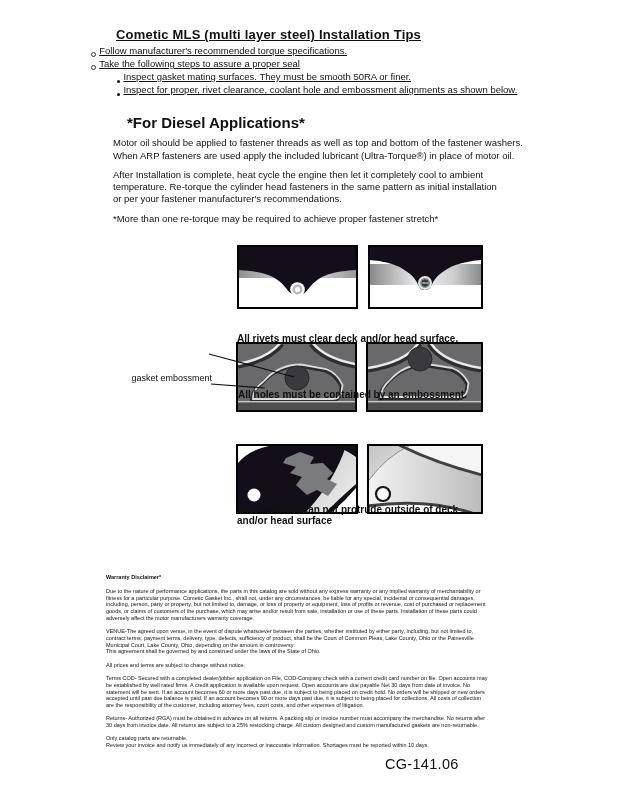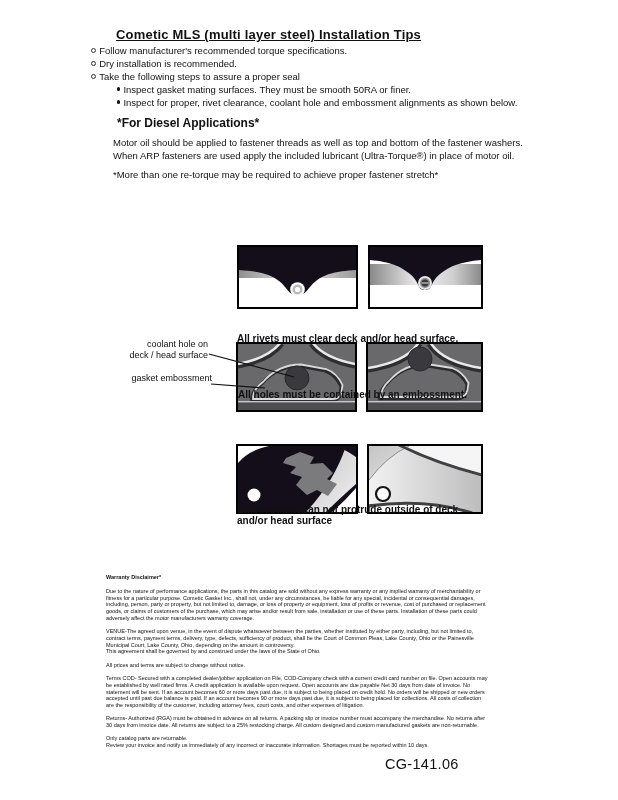--- a/index.html
+++ b/index.html
@@ -5,27 +5,27 @@
   html,body { margin:0; padding:0; background:#ffffff; }
   .page {
     position:relative; width:568px; height:800px; background:#ffffff;
     font-family:"Liberation Sans", sans-serif; color:#111; overflow:hidden;padding-left:34px;
   }
   .title {
     position:absolute; left:116px; top:27px; font-size:13px; font-weight:bold;
     text-decoration:underline; letter-spacing:0.2px; white-space:nowrap;
   }
   .tips { position:absolute; left:91px; top:44px; font-size:9.5px; }
-  .tip-row { display:flex; align-items:flex-start; line-height:13px; white-space:nowrap; }
+  .tip-row { display:flex; align-items:flex-end; line-height:13px; white-space:nowrap;text-decoration:underline; }
   .tip-row.sub { margin-left:26px; }
   .marker-circle { flex:0 0 auto; width:3.2px; height:3.2px; border:1px solid #333; border-radius:50%; margin:4.2px 3px 0 0; }
   .marker-dot { flex:0 0 auto; width:3.4px; height:3.4px; background:#111; border-radius:50%; margin:4.2px 3px 0 0; }
 
   .diesel { position:absolute; left:113px; top:117px; width:418px; font-size:9.5px; line-height:12.3px; }
-  .diesel h2 { font-size:12px; margin:0 0 8px 4px; }
+  .diesel h2 { font-size:15px; margin:0 0 8px 14px; }
   .diesel p { margin:0 0 7px 0; white-space:pre-line; }
 
   .dlabel { position:absolute; font-size:14px; text-align:center; letter-spacing:0.4px;margin-top:20px; }
   .dimg { position:absolute; border:2px solid #000; background:#fff; line-height:0; }
   .dimg svg { display:block; }
   .caption { position:absolute; font-size:10px; font-weight:bold; white-space:pre-line; line-height:10.5px; }
   .annot { position:absolute; font-size:9px; text-align:right; line-height:10.5px; white-space:pre-line; }
   .pointer-overlay { position:absolute; left:205px; top:348px; width:100px; height:50px; z-index:5; }
 
   .disclaimer {
@@ -45,40 +45,39 @@
 
   <div class="title">Cometic MLS (multi layer steel) Installation Tips</div>
 
   <div class="tips">
     <div class="tip-row">
       <span class="marker-circle"></span>
       <span>Follow manufacturer's recommended torque specifications.</span>
     </div>
     <div class="tip-row">
       <span class="marker-circle"></span>
-      <span>Dry installation is recommended.</span>
-    </div>
-    <div class="tip-row">
-      <span class="marker-circle"></span>
       <span>Take the following steps to assure a proper seal</span>
     </div>
     <div class="tip-row sub">
       <span class="marker-dot"></span>
       <span>Inspect gasket mating surfaces.  They must be smooth 50RA or finer.</span>
     </div>
     <div class="tip-row sub">
       <span class="marker-dot"></span>
       <span>Inspect for proper, rivet clearance, coolant hole and embossment alignments as shown below.</span>
     </div>
   </div>
 
   <div class="diesel">
     <h2>*For Diesel Applications*</h2>
     <p>Motor oil should be applied to fastener threads as well as top and bottom of the fastener washers.
 When ARP fasteners are used apply the included lubricant (Ultra-Torque®) in place of motor oil.</p>
+    <p>After Installation is complete, heat cycle the engine then let it completely cool to ambient
+temperature. Re-torque the cylinder head fasteners in the same pattern as initial installation
+or per your fastener manufacturer's recommendations.</p>
     <p>*More than one re-torque may be required to achieve proper fastener stretch*</p>
   </div>
 
   <div class="dlabel" style="left:237px; top:228px; width:121px;">RIGHT</div>
   <div class="dlabel" style="left:368px; top:228px; width:115px;">WRONG</div>
 
   <div class="dimg" style="left:237px; top:245px;">
     <svg width="117" height="60" viewBox="0 0 117 60">
       <defs>
         <linearGradient id="g1a" x1="0" y1="0" x2="1" y2="0">
@@ -119,22 +118,20 @@
         <rect x="51.6" y="35.1" width="6.8" height="1.8" fill="#9a9a9a"></rect>
       </g>
     </svg>
   </div>
 
   <div class="caption" style="left:237px; top:308px;margin-top:26px;">All rivets must clear deck and/or head surface.</div>
 
   <div class="dlabel" style="left:236px; top:327px; width:121px;">RIGHT</div>
   <div class="dlabel" style="left:366px; top:327px; width:117px;">WRONG</div>
 
-  <div class="annot" style="left:108px; top:339px; width:100px;">coolant hole on
-deck / head surface</div>
   <div class="annot" style="left:112px; top:373px; width:100px;">gasket embossment</div>
 
   <div class="dimg" style="left:236px; top:342px;">
     <svg width="117" height="66" viewBox="0 0 117 66">
       <rect width="117" height="66" fill="#69696c"></rect>
       <path d="M0,22 Q32,16 44,0" stroke="#2e2e31" stroke-width="5" fill="none"></path>
       <path d="M0,20 Q31,14 43,-2" stroke="#e9e9e9" stroke-width="2.5" fill="none"></path>
       <path d="M117,22 Q85,16 73,0" stroke="#2e2e31" stroke-width="5" fill="none"></path>
       <path d="M117,20 Q86,14 74,-2" stroke="#e9e9e9" stroke-width="2.5" fill="none"></path>
       <g>

